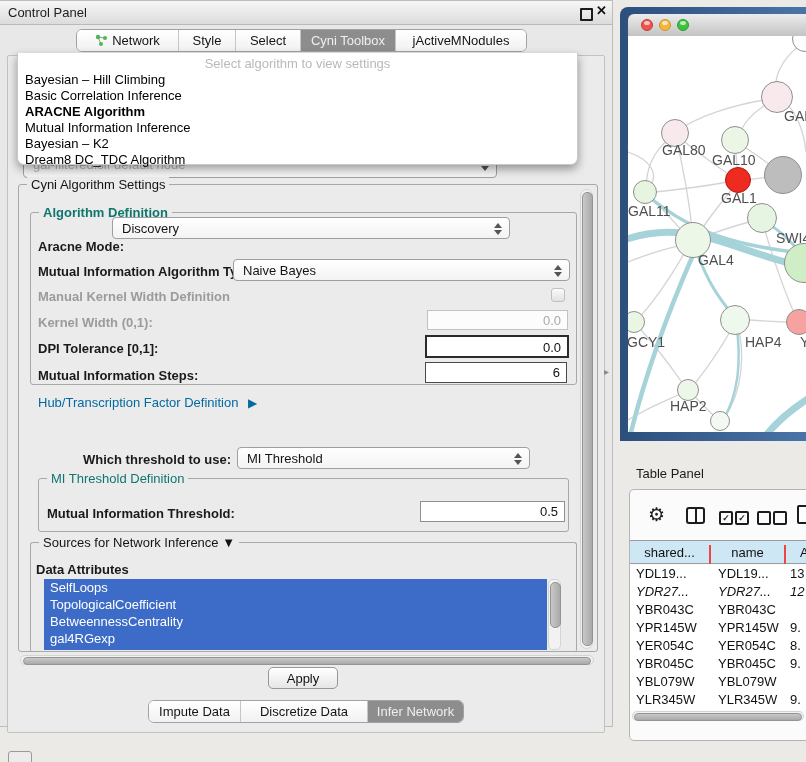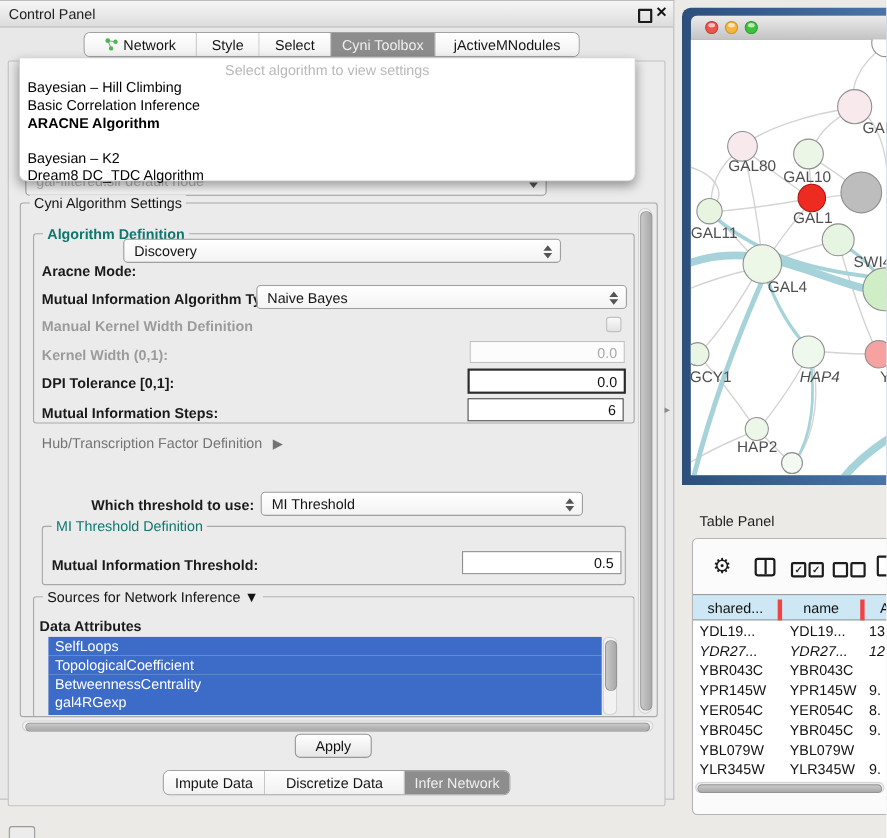--- a/index.html
+++ b/index.html
@@ -94,21 +94,21 @@
   .tb-icon{position:absolute; cursor:pointer;}
   .gear{font-size:19px; color:#1c1c1c;}
   .cols-icon{width:19px; height:17px; border:2px solid #1c1c1c; border-radius:3px; box-sizing:border-box;}
   .cols-icon:before{content:""; position:absolute; left:7px; top:0; width:2px; height:13px; background:#1c1c1c;}
   .cb{position:absolute; width:10px; height:10px; border:2px solid #1c1c1c; border-radius:2px;
     font-size:9px; line-height:10px; text-align:center; color:#1c1c1c; font-weight:bold; box-sizing:content-box;}
   .doc-icon{width:15px; height:19px; border:2px solid #1c1c1c; border-radius:2px; box-sizing:border-box; background:#fff;}
   .tbl-header{position:absolute; left:630px; top:540px; width:176px; height:24px;
     background:#cde7f4; border-top:1px solid #9b9b9b; border-bottom:1px solid #9b9b9b; box-sizing:border-box;}
   .tbl-hcell{position:absolute; top:4px; font-size:13px; color:#111; text-align:center; cursor:pointer;
-    border-right:4px solid #ef4444; box-sizing:border-box; height:19px; overflow:hidden; white-space:nowrap;}
+    border-right:2px solid #ef4444; box-sizing:border-box; height:19px; overflow:hidden; white-space:nowrap;}
   .tbl-rows{position:absolute; left:630px; top:565px; width:176px; height:145px;
     background:#fff; overflow:hidden;}
   .tbl-row{position:absolute; left:0; width:100%; height:18px;}
   .tbl-cell{position:absolute; top:1px; font-size:13px; color:#121212; white-space:nowrap; overflow:hidden;}
   .mini-icon{position:absolute; left:8px; top:751px; width:22px; height:13px;
     background:#eceonce; background:#ececec; border:1px solid #9a9a9a; border-radius:3px 3px 0 0; cursor:pointer;}
 </style>
 </head>
 <body>
 
@@ -151,20 +151,21 @@
     <div class="combo" style="left:23px; top:152px; width:474px; height:25px;">
       <span class="val dim">gal-filtered.sif default node</span>
       <span class="stepper"></span>
     </div>
 
     <div class="overlay" style="top:52px;">
       <div class="ov-placeholder">Select algorithm to view settings</div>
       <div class="ov-item" style="top:19px;">Bayesian – Hill Climbing</div>
       <div class="ov-item" style="top:35px;">Basic Correlation Inference</div>
       <div class="ov-item sel" style="top:51px;">ARACNE Algorithm</div>
+      <div class="ov-item" style="top:67px;">Mutual Information Inference</div>
       <div class="ov-item" style="top:83px;">Bayesian – K2</div>
       <div class="ov-item" style="top:99px;">Dream8 DC_TDC Algorithm</div>
     </div>
 
     <div class="groupbox" style="left:18px; top:183px; width:580px; height:468px;">
       <span class="legend">Cyni Algorithm Settings</span>
     </div>
 
     <div class="sb-track-v" style="left:580px; top:188px; height:460px;">
       <div class="sb-thumb-v" style="top:2px; height:452px;"></div>
@@ -191,21 +192,21 @@
 
     <div class="flabel dim" style="left:38px; top:314px;">Kernel Width (0,1):</div>
     <div class="tfield" style="left:427px; top:309px; width:141px; height:20px; border:1px solid #c2c2c2; color:#a8a8a8; background:#fcfcfc;">0.0</div>
 
     <div class="flabel" style="left:38px; top:340px;">DPI Tolerance [0,1]:</div>
     <div class="tfield" style="left:425px; top:334px; width:144px; height:23px; border:2px solid #2b2b2b; padding-top:3px;">0.0</div>
 
     <div class="flabel" style="left:38px; top:367px;">Mutual Information Steps:</div>
     <div class="tfield" style="left:425px; top:361px; width:142px; height:21px; border:1px solid #4a4a4a;">6</div>
 
-    <div style="position:absolute; left:38px; top:394px; font-size:13px; color:#737373; cursor:pointer;">
+    <div style="position:absolute; left:38px; top:394px; font-size:13px; color:#0369a1; cursor:pointer;">
       <span>Hub/Transcription Factor Definition</span>
       <span style="font-size:12px; margin-left:6px;">▶</span>
     </div>
 
     <div class="flabel" style="left:83px; top:451px;">Which threshold to use:</div>
     <div class="combo" style="left:237px; top:446px; width:293px; height:22px;">
       <span class="val">MI Threshold</span>
       <span class="stepper"></span>
     </div>
 
@@ -317,21 +318,21 @@
     <div class="node" style="left: 82px; top: 375px; width: 20px; height: 20px; background-color: rgb(242, 250, 242);"></div>
 
     <div class="node-label" style="left:156px; top:72px;">GAL</div>
     <div class="node-label" style="left:34px; top:106px;">GAL80</div>
     <div class="node-label" style="left:84px; top:116px;">GAL10</div>
     <div class="node-label" style="left:93px; top:154px;">GAL1</div>
     <div class="node-label" style="left:0px; top:167px;">GAL11</div>
     <div class="node-label" style="left:148px; top:194px;">SWI4</div>
     <div class="node-label" style="left:70px; top:216px;">GAL4</div>
     <div class="node-label" style="left:-1px; top:298px;">GCY1</div>
-    <div class="node-label" style="left:99px; top:298px;font-style:italic;">HAP4</div>
+    <div class="node-label" style="left:117px; top:298px;">HAP4</div>
     <div class="node-label" style="left:172px; top:298px;">Y</div>
     <div class="node-label" style="left:42px; top:362px;">HAP2</div>
   </div>
 
   <div class="tp-title">Table Panel</div>
   <div class="tp-panel"></div>
 
   <div class="tb-icon gear" style="left:648px; top:503px;">⚙</div>
   <div class="tb-icon cols-icon" style="left:686px; top:507px;"></div>
   <div class="cb" style="left:719px; top:511px;">✓</div>

